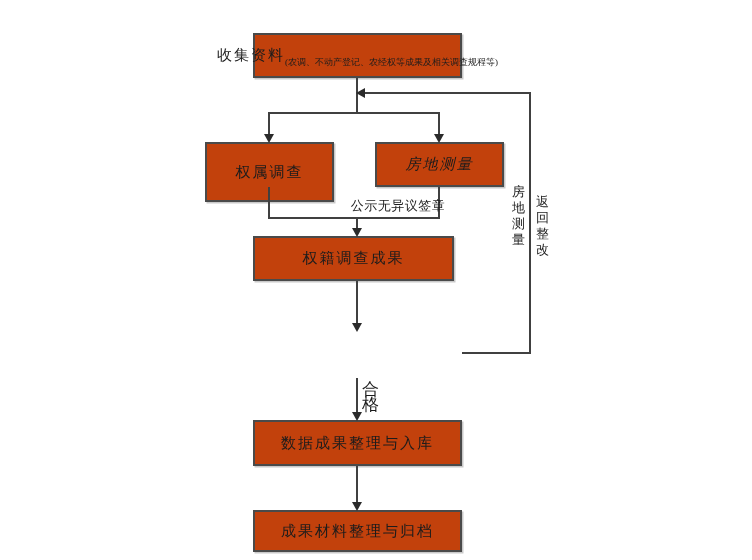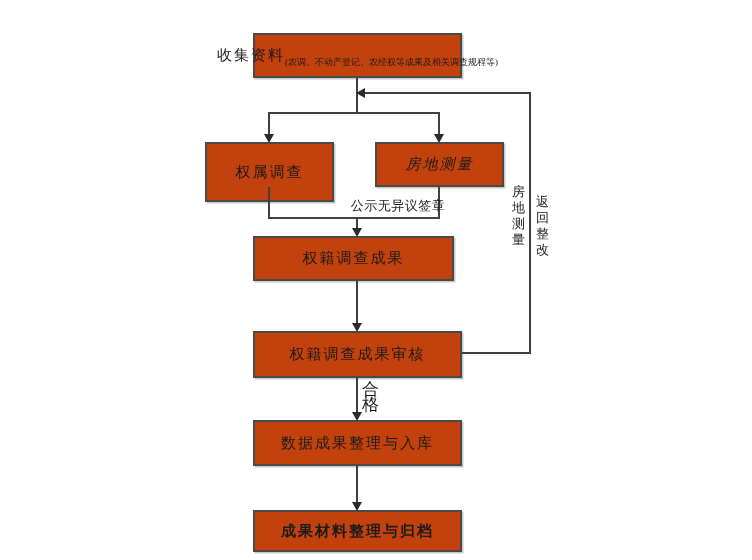--- a/index.html
+++ b/index.html
@@ -92,29 +92,26 @@
   </div>
 
   <div class="box" style="left:375px; top:142px; width:129px; height:45px;font-style:italic;">
     <div class="title">房地测量</div>
   </div>
 
   <div class="box" style="left:253px; top:236px; width:201px; height:45px;">
     <div class="title">权籍调查成果</div>
   </div>
 
-  <div class="box" style="left:253px; top:331px; width:209px; height:47px;">
-    <div class="title">权籍调查成果审核</div>
-  </div>
 
   <div class="box" style="left:253px; top:420px; width:209px; height:46px;">
     <div class="title">数据成果整理与入库</div>
   </div>
 
-  <div class="box" style="left:253px; top:510px; width:209px; height:42px;font-weight:bold;">
+  <div class="box" style="left:253px; top:510px; width:209px; height:42px;">
     <div class="title">成果材料整理与归档</div>
   </div>
 
   <div class="vline" style="left:356px; top:78px; height:35px;"></div>
   <div class="hline" style="left:268px; top:112px; width:172px;"></div>
   <div class="vline" style="left:268px; top:112px; height:22px;"></div>
   <div class="arrow-down" style="left:264px; top:134px;"></div>
   <div class="vline" style="left:438px; top:112px; height:22px;"></div>
   <div class="arrow-down" style="left:434px; top:134px;"></div>
 

